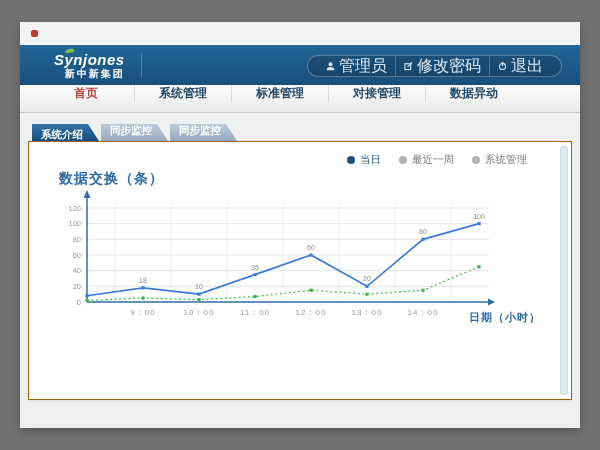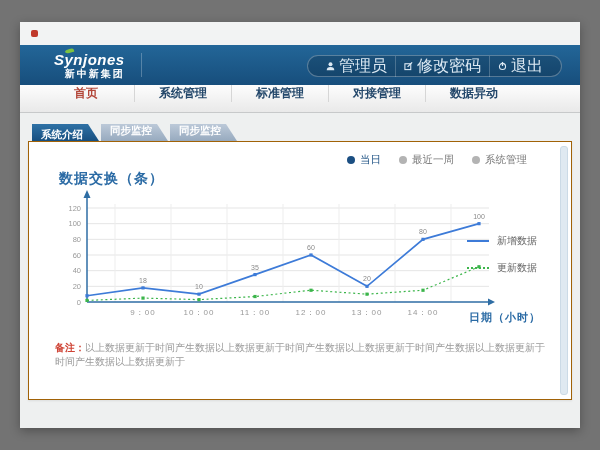--- a/index.html
+++ b/index.html
@@ -192,30 +192,17 @@
             <rect x="154.4" y="112.05000000000001" width="3.2" height="3.2" fill="#3cb54b"></rect>
             <rect x="210.4" y="108.91666666666667" width="3.2" height="3.2" fill="#3cb54b"></rect>
             <rect x="266.4" y="102.65" width="3.2" height="3.2" fill="#3cb54b"></rect>
             <rect x="322.4" y="106.56666666666668" width="3.2" height="3.2" fill="#3cb54b"></rect>
             <rect x="378.4" y="102.65" width="3.2" height="3.2" fill="#3cb54b"></rect>
             <rect x="434.4" y="79.15" width="3.2" height="3.2" fill="#3cb54b"></rect>
           </svg>
 
         <div class="xlabel">日期（小时）</div>
 
-        <div class="legend">
-          <div class="legend-item">
-            <span class="sample solid"></span>
-            <span>新增数据</span>
-          </div>
-          <div class="legend-item">
-            <span class="sample dotted"></span>
-            <span>更新数据</span>
-          </div>
-        </div>
-
-        <div class="note">
-          <b>备注：</b><span>以上数据更新于时间产生数据以上数据更新于时间产生数据以上数据更新于时间产生数据以上数据更新于时间产生数据以上数据更新于</span>
-        </div>
+
       </div>
     </div>
   </div>
 </div>
 
 </body></html>

